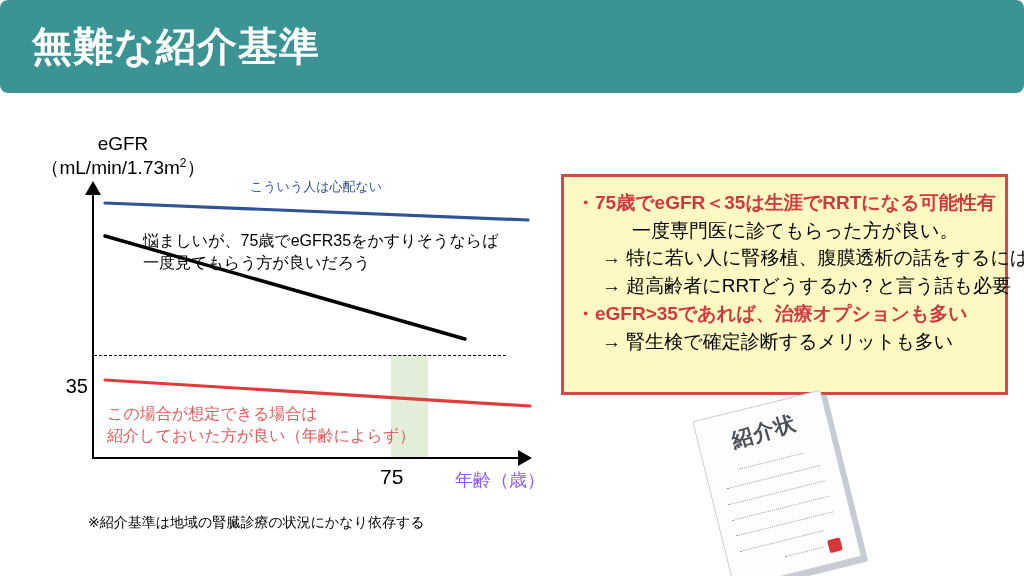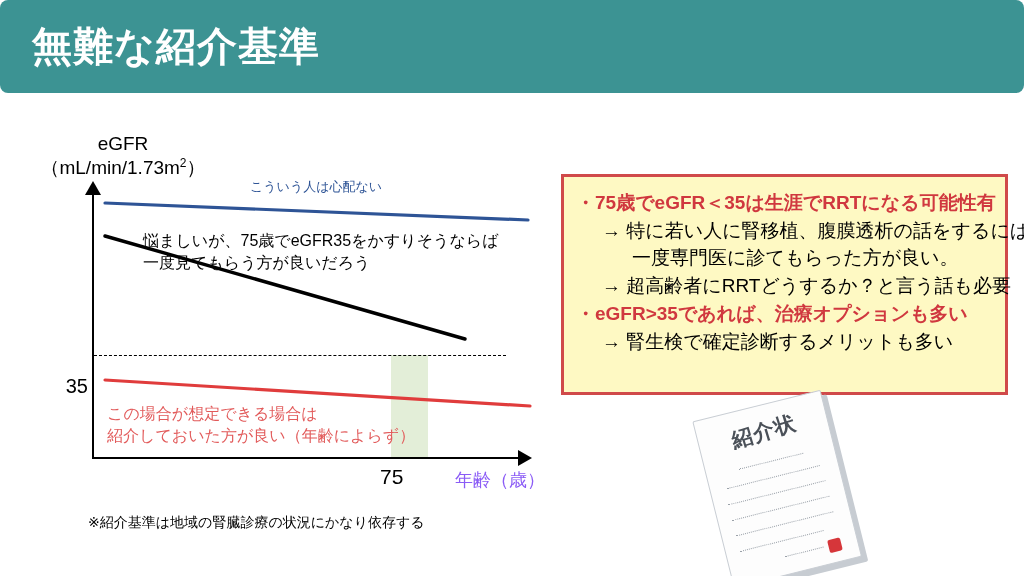--- a/index.html
+++ b/index.html
@@ -334,22 +334,22 @@
       <span>この場合が想定できる場合は</span>
       <span class="l2">紹介しておいた方が良い（年齢によらず）</span>
     </div>
 
     <div class="footnote">※紹介基準は地域の腎臓診療の状況にかなり依存する</div>
   </div>
 
   <div class="info-box">
     <div class="info-list">
       <div class="info-line bullet">・75歳でeGFR＜35は生涯でRRTになる可能性有</div>
+      <div class="info-line sub2">一度専門医に診てもらった方が良い。</div>
       <div class="info-line sub">→ 特に若い人に腎移植、腹膜透析の話をするには</div>
-      <div class="info-line sub2">一度専門医に診てもらった方が良い。</div>
       <div class="info-line sub">→ 超高齢者にRRTどうするか？と言う話も必要</div>
       <div class="info-line bullet">・eGFR&gt;35であれば、治療オプションも多い</div>
       <div class="info-line sub">→ 腎生検で確定診断するメリットも多い</div>
     </div>
   </div>
 
   <div class="letter">
     <div class="letter-shadow"></div>
     <div class="letter-page">
       <div class="letter-title">紹介状</div>

